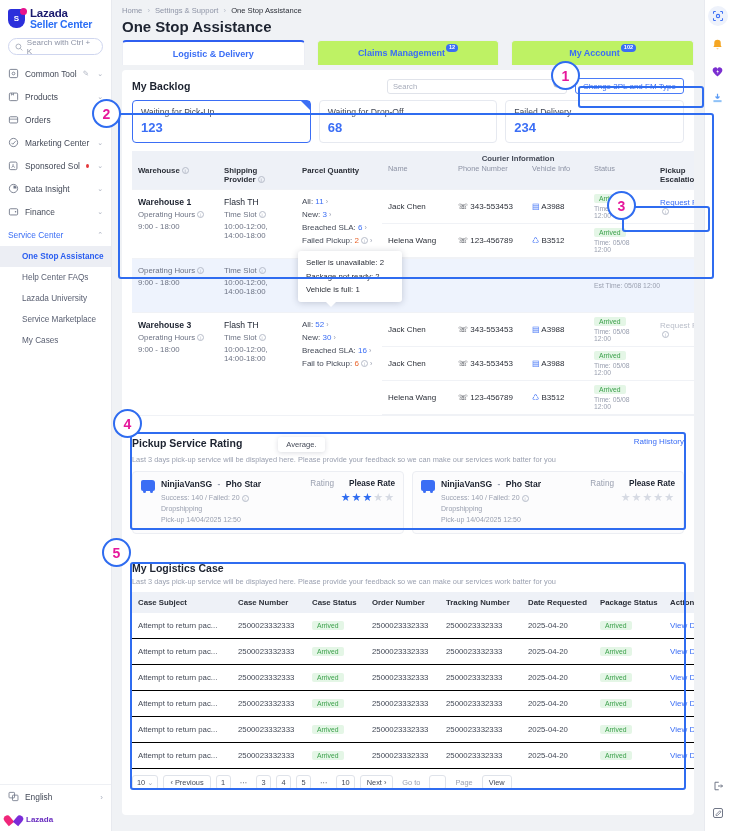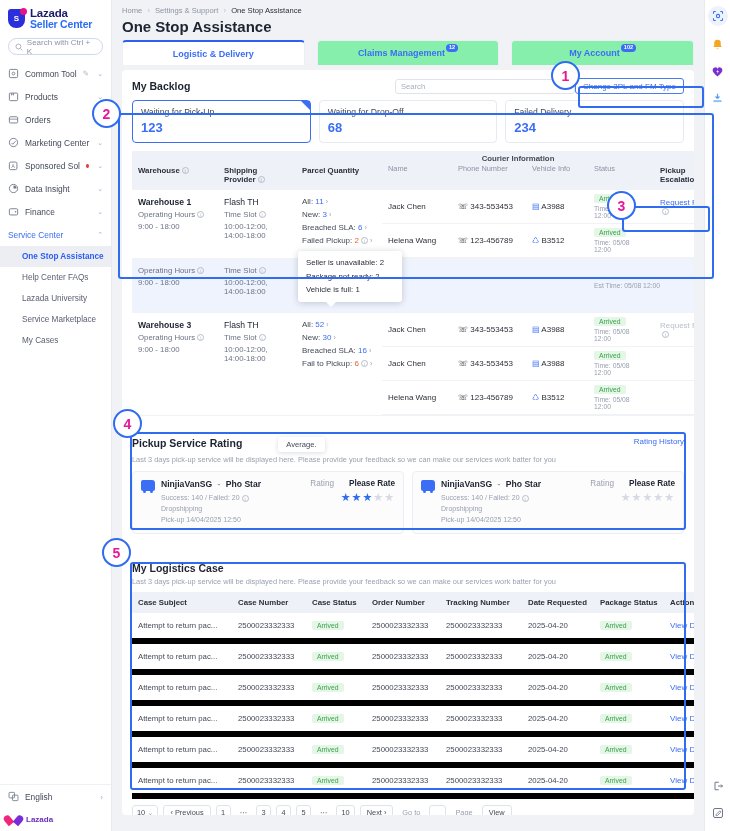--- a/index.html
+++ b/index.html
@@ -72,36 +72,36 @@
   .rail-icon { width: 18px; height: 18px; margin-top: 9px; display:flex; align-items:center; justify-content:center; cursor:pointer;}
   .rail-spacer { flex: 1 1 auto; }
 
   .breadcrumb { padding: 6px 10px 1px 10px; font-size: 7.6px; color: #8d93a5; }
   .breadcrumb .cur { color: #2b2f38; }
   .breadcrumb .sep { margin: 0 3px; color: #b8bdc9; }
   .page-title { padding: 2px 10px 5px 10px; font-size: 15px; font-weight: bold; color: #1d2330; }
 
   .tabs { display: flex; gap: 12px; padding: 0 10px; }
   .tab {
-    flex: 1 1 0; height: 25px; background: #86efac; border-radius: 4px 4px 0 0;
+    flex: 1 1 0; height: 25px; background: #bef264; border-radius: 4px 4px 0 0;
     display: flex; align-items: center; justify-content: center;
     font-size: 9px; font-weight: bold; color: #3b6ef5; position: relative; cursor: pointer;
     border: 1px solid #eceef4; border-bottom: none;
   }
   .tab.active { background: #fff; border-top: 2.5px solid #2f5ff0; }
   .badge-sup {
     position: relative; top: -5px; margin-left: 1px;
     background: #3a6ef5; color: #fff; border-radius: 7px; font-size: 5.6px;
     padding: 1px 3px; font-weight: bold; line-height: 1;
   }
 
   .content { margin: 5px 10px 0 10px; background: #fff; border-radius: 4px;
      height: 745px; position: relative; overflow: hidden; }
 
-  .panel-head { display: flex; align-items: center; padding: 8px 10px 6px 10px;  justify-content: flex-end;}
+  .panel-head { display: flex; align-items: center; padding: 8px 10px 6px 10px; gap: 8px; justify-content: flex-end;}
   .panel-title { font-size: 10.5px; font-weight: bold; color: #1d2330; }
   .hsearch { margin-left: auto; width: 180px; height: 15px; border: 1px solid #e0e3ea;
     border-radius: 3px; display: flex; align-items: center; padding: 0 5px; font-size: 7.6px; color: #a8adbb;}
   .hsearch .mag { margin-left: auto; color:#9aa0b0; }
   .btn-outline {
     border: 1px solid #4a7bf7; color: #3b6ef5; background: #fff; border-radius: 3px;
     height: 16px; padding: 0 7px; font-size: 8px; display: flex; align-items: center; cursor: pointer;
   }
 
   .backlog { display: flex; gap: 8px; padding: 0 10px 8px 10px; }
@@ -165,21 +165,21 @@
   .rc-rtitle { font-size: 8.2px; color: #9aa0b0; }
   .rc-rtitle b { color: #1d2330; font-weight: bold; margin-left: 15px;}
   .stars { margin-top: 3px; letter-spacing: 1px; font-size: 11px; }
   .star-on { color: #2f6cf0; }
   .star-off { color: #d6dae3; }
 
   
   .ct { width: 100%; border-collapse: collapse; table-layout: fixed; }
   .ct thead td { background: #eef1f7; font-size: 7.8px; font-weight: bold; color: #2b2f38;
     padding: 6px 6px; }
-  .ct tbody td { font-size: 7.8px; color: #434956; padding: 8px 6px; border-bottom: 6px solid #000000; margin-left: 24px; }
+  .ct tbody td { font-size: 7.8px; color: #434956; padding: 8px 6px; border-bottom: 1px solid #000000; margin-left: 24px; }
 
   
   .pager { display: flex; align-items: center; gap: 5px; padding: 6px 10px; }
   .pg {
     min-width: 15px; height: 15px; border: 1px solid #dfe3ea; border-radius: 3px; background:#fff;
     display:flex;align-items:center;justify-content:center; font-size:7.4px; color:#434956; padding: 0 4px; cursor:pointer;
   }
   .pg.plain { border: none; background: transparent; cursor: default; }
   .pg.txt { color:#9aa0b0; border:none; background:transparent; }
   .pg-input { width: 17px; height: 15px; border: 1px solid #dfe3ea; border-radius: 3px; background:#fff;}

